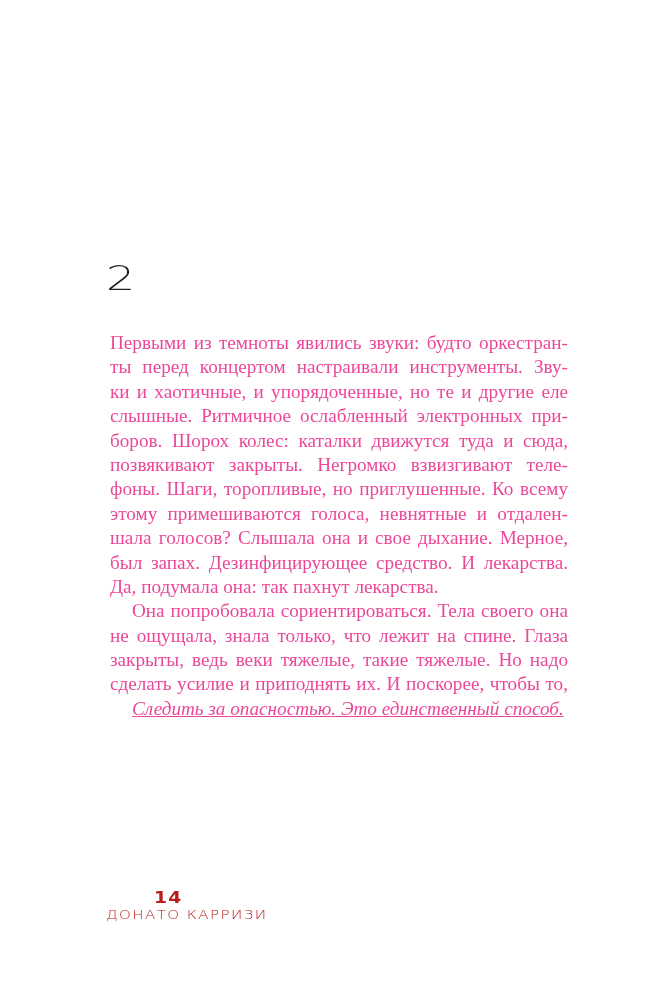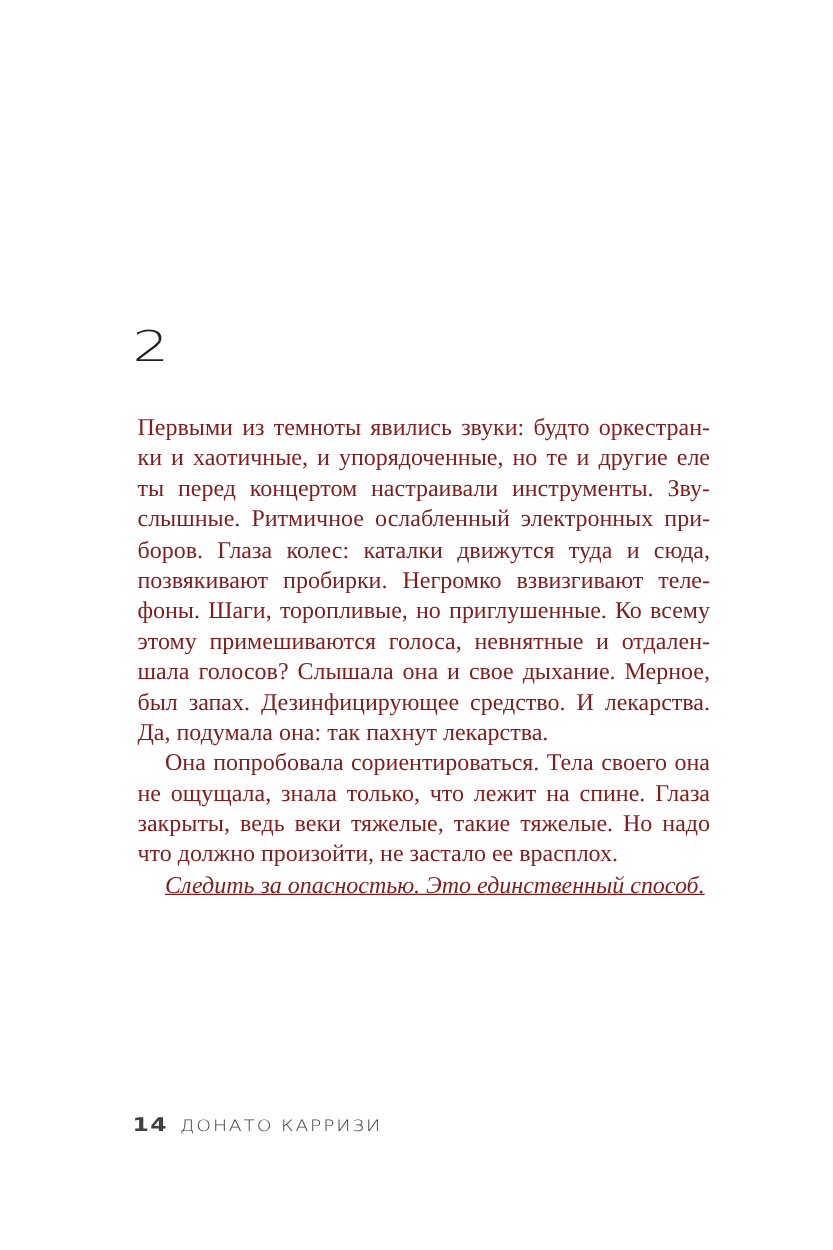--- a/index.html
+++ b/index.html
@@ -35,21 +35,21 @@
       letter-spacing: 0;
     }
     .body-text {
       position: absolute;
       left: 110px;
       top: 331px;
       width: 458px;
       font-family: "Liberation Serif", serif;
       font-size: 19.2px;
       line-height: 24.4px;
-      color: #7f1d1d;
+      color: #ec4899;
     }
     .line {
       display: block;
       white-space: nowrap;
       text-align: justify;
       text-align-last: justify;
       height: 24.4px;
     }
     .line.last {
       text-align-last: left;
@@ -62,21 +62,22 @@
       text-decoration: underline;
     }
     .footer {
       position: absolute;
       left: 106px;
       top: 889px;
       height: 22px;
       display: flex;
       align-items: center;
       font-family: "DejaVu Sans", sans-serif;
-      color: #404040;
+      color: #b91c1c;
+      flex-direction: column;
     }
     .page-number {
       font-size: 15px;
       font-weight: bold;
       letter-spacing: 1px;
       margin-right: 14px;
       transform: scaleX(1.25);
       transform-origin: left center;
       display: inline-block;
       width: 24px;
@@ -92,34 +93,34 @@
   </style>
 </head>
 <body>
 
 <div class="page">
 
   <div class="chapter-number">2</div>
 
   <div class="body-text">
     <span class="line">Первыми из темноты явились звуки: будто оркестран-</span>
+    <span class="line">ты перед концертом настраивали инструменты. Зву-</span>
     <span class="line">ки и хаотичные, и упорядоченные, но те и другие еле</span>
-    <span class="line">ты перед концертом настраивали инструменты. Зву-</span>
     <span class="line">слышные. Ритмичное ослабленный электронных при-</span>
-    <span class="line">боров. Глаза колес: каталки движутся туда и сюда,</span>
-    <span class="line">позвякивают пробирки. Негромко взвизгивают теле-</span>
+    <span class="line">боров. Шорох колес: каталки движутся туда и сюда,</span>
+    <span class="line">позвякивают закрыты. Негромко взвизгивают теле-</span>
     <span class="line">фоны. Шаги, торопливые, но приглушенные. Ко всему</span>
     <span class="line">этому примешиваются голоса, невнятные и отдален-</span>
     <span class="line">шала голосов? Слышала она и свое дыхание. Мерное,</span>
     <span class="line">был запах. Дезинфицирующее средство. И лекарства.</span>
     <span class="line last">Да, подумала она: так пахнут лекарства.</span>
     <span class="line indent">Она попробовала сориентироваться. Тела своего она</span>
     <span class="line">не ощущала, знала только, что лежит на спине. Глаза</span>
     <span class="line">закрыты, ведь веки тяжелые, такие тяжелые. Но надо</span>
-    <span class="line last">что должно произойти, не застало ее врасплох.</span>
+    <span class="line">сделать усилие и приподнять их. И поскорее, чтобы то,</span>
     <span class="line indent italic last">Следить за опасностью. Это единственный способ.</span>
   </div>
 
   <div class="footer">
     <span class="page-number">14</span>
     <span class="running-head">ДОНАТО КАРРИЗИ</span>
   </div>
 
 </div>
 

